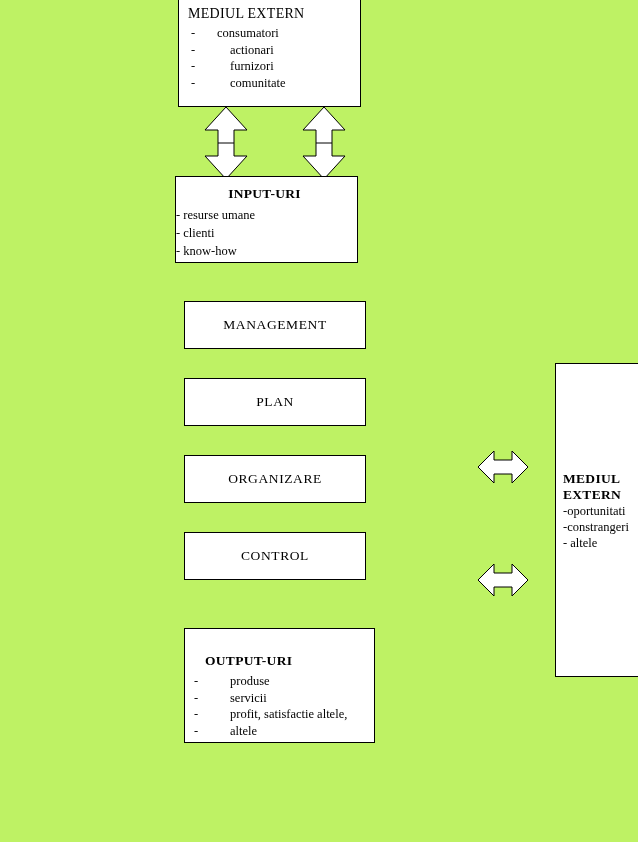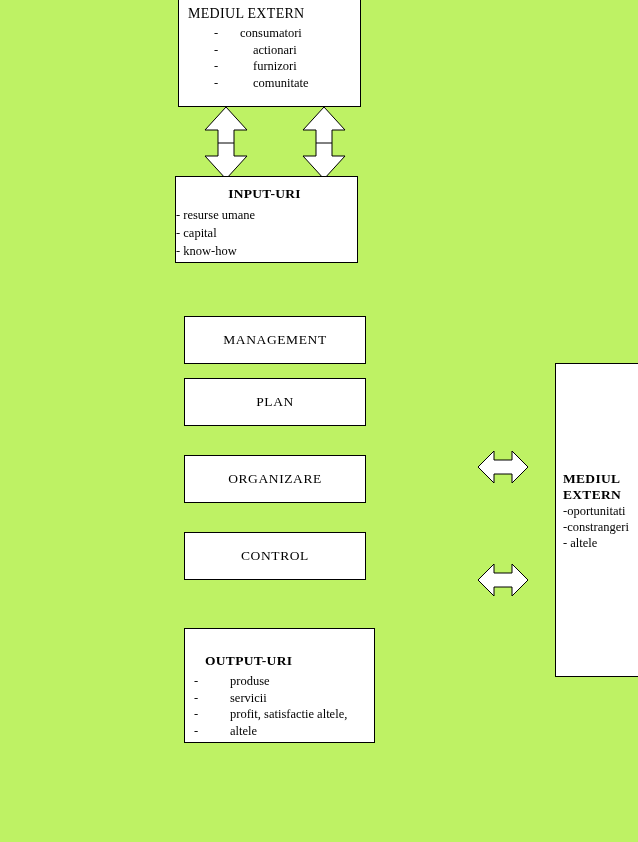--- a/index.html
+++ b/index.html
@@ -54,21 +54,20 @@
     top: -2px;
     width: 183px;
     height: 109px;
     padding: 7px 0 0 9px;
   }
   #box-mediu-extern-top .hdr {
     margin: 0 0 3px 0;
   }
   #box-mediu-extern-top .list li {
     padding-left: 3px;
-    margin-left: 23px;
   }
 
   
   #box-input-uri {
     left: 175px;
     top: 176px;
     width: 183px;
     height: 87px;
     padding: 9px 0 0 0;
   }
@@ -84,21 +83,21 @@
 
   
   .plain-box {
     left: 184px;
     width: 182px;
     height: 48px;
     display: flex;
     align-items: center;
     justify-content: center;
   }
-  #box-management { top: 316px; }
+  #box-management { top: 301px; }
   #box-plan       { top: 378px; }
   #box-organizare { top: 455px; }
   #box-control    { top: 532px; }
 
   
   #box-output-uri {
     left: 184px;
     top: 628px;
     width: 191px;
     height: 115px;
@@ -157,21 +156,21 @@
 
   <svg class="arrow" id="arrow-v-right" width="46" height="74" viewBox="0 0 46 74">
     <polygon points="23,1 44,24 31,24 31,50 44,50 23,73 2,50 15,50 15,24 2,24" fill="#ffffff" stroke="#000000" stroke-width="1"></polygon>
     <line x1="15" y1="37" x2="31" y2="37" stroke="#000000" stroke-width="1"></line>
   </svg>
 
   <div class="box" id="box-input-uri">
     <div class="hdr box-title-bold">INPUT-URI</div>
     <ul class="list">
       <li>- resurse umane</li>
-      <li>- capital</li>
+      <li>- clienti</li>
       <li>- know-how</li>
     </ul>
   </div>
 
   <div class="box plain-box" id="box-management">
     <span class="box-title-center">MANAGEMENT</span>
   </div>
 
   <div class="box plain-box" id="box-plan">
     <span class="box-title-center">PLAN</span>

